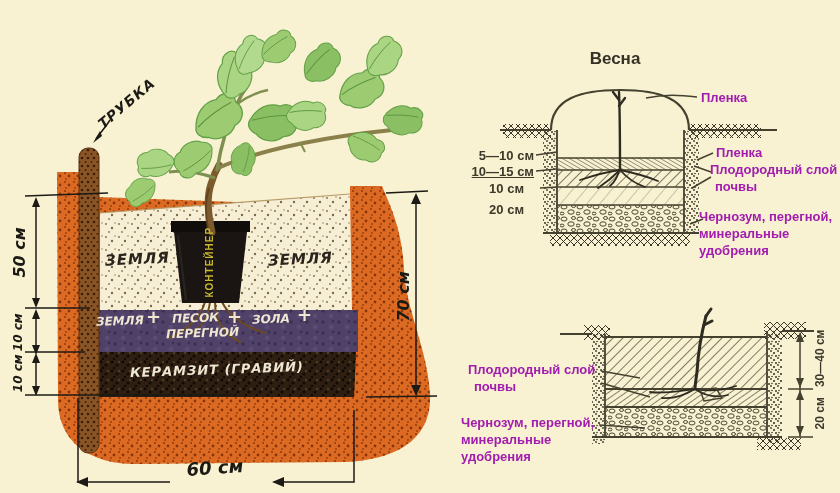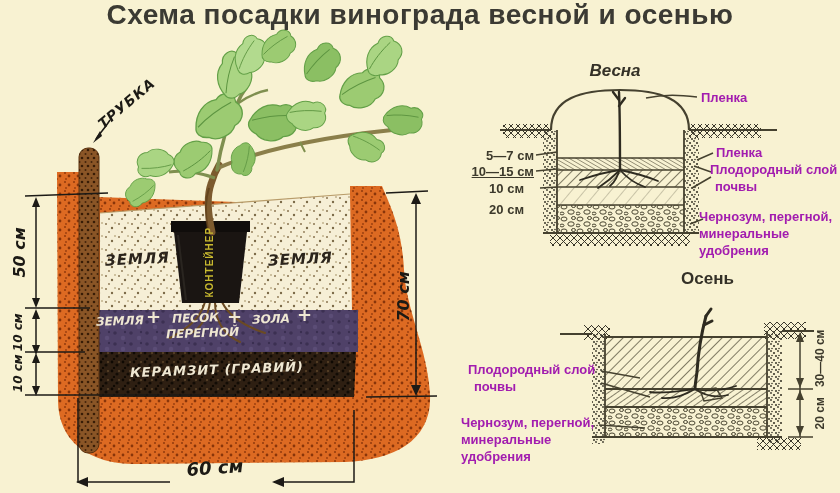--- a/index.html
+++ b/index.html
@@ -234,21 +234,20 @@
     <path d="M800,334 L800,437" stroke-width="1.5"></path>
     <g fill="#45412f" stroke="none">
       <polygon points="800,332 796,342 804,342"></polygon>
           <polygon points="800,388 796,378 804,378"></polygon>
       <polygon points="800,390 796,400 804,400"></polygon>
           <polygon points="800,436 796,426 804,426"></polygon>
     </g>
   </g>
 </svg>
 
-<div class="abs title" style="left:0;top:3;">Схема посадки винограда весной и осенью</div>
 
 <div class="abs hand" style="left:92;left:92px;top:96px;font-size:14px;letter-spacing:1px;transform:rotate(-40deg);">ТРУБКА</div>
 <div class="abs hand" style="left:105px;top:252px;font-size:15px;letter-spacing:1px;transform:rotate(-3deg);color:#2b241c;">ЗЕМЛЯ</div>
 <div class="abs hand" style="left:268px;top:252px;font-size:15px;letter-spacing:1px;transform:rotate(-3deg);color:#2b241c;">ЗЕМЛЯ</div>
 <div class="abs" style="left:174px;top:257px;width:72px;text-align:center;font-size:10px;font-weight:bold;color:#c8b92f;letter-spacing:1px;transform:rotate(-90deg);">КОНТЕЙНЕР</div>
 
 <div class="abs whitehand" style="left:96px;top:315px;font-size:12px;transform:rotate(-2deg);">ЗЕМЛЯ</div>
 <div class="abs whitehand" style="left:146px;top:308px;font-size:18px;">+</div>
 <div class="abs whitehand" style="left:172px;top:312px;font-size:12px;transform:rotate(-2deg);">ПЕСОК</div>
 <div class="abs whitehand" style="left:166px;top:327px;font-size:12px;transform:rotate(-2deg);">ПЕРЕГНОЙ</div>
@@ -256,34 +255,33 @@
 <div class="abs whitehand" style="left:252px;top:313px;font-size:12px;transform:rotate(-2deg);">ЗОЛА</div>
 <div class="abs whitehand" style="left:297px;top:306px;font-size:18px;">+</div>
 <div class="abs whitehand" style="left:130px;top:363px;font-size:13px;letter-spacing:1px;transform:rotate(-2deg);">КЕРАМЗИТ (ГРАВИЙ)</div>
 
 <div class="abs hand rot" style="left:-10px;top:244px;width:60px;text-align:center;font-size:16px;">50 см</div>
 <div class="abs hand rot" style="left:-5px;top:326px;width:46px;text-align:center;font-size:12px;">10 см</div>
 <div class="abs hand rot" style="left:-5px;top:367px;width:46px;text-align:center;font-size:12px;">10 см</div>
 <div class="abs hand rot" style="left:369px;top:288px;width:70px;text-align:center;font-size:16px;">70 см</div>
 <div class="abs hand" style="left:175px;top:459px;width:80px;text-align:center;font-size:18px;transform:rotate(-4deg);">60 см</div>
 
-<div class="abs heading" style="left:570px;top:62px;width:90px;font-style:italic;">Весна</div>
+<div class="abs heading" style="left:570px;top:50px;width:90px;">Весна</div>
 <div class="abs rp" style="left:701px;top:91px;">Пленка</div>
-<div class="abs dim" style="left:464px;top:149px;width:70px;text-align:right;">5—7 см</div>
+<div class="abs dim" style="left:464px;top:149px;width:70px;text-align:right;">5—10 см</div>
 <div class="abs dim" style="left:462px;top:165px;width:72px;text-align:right;text-decoration:underline;">10—15 см</div>
 <div class="abs dim" style="left:464px;top:182px;width:60px;text-align:right;">10 см</div>
 <div class="abs dim" style="left:464px;top:203px;width:60px;text-align:right;">20 см</div>
 <div class="abs rp" style="left:716px;top:146px;">Пленка</div>
 <div class="abs rp" style="left:710px;top:163px;">Плодородный слой</div>
 <div class="abs rp" style="left:715px;top:180px;">почвы</div>
 <div class="abs rp" style="left:699px;top:210px;">Чернозум, перегной,</div>
 <div class="abs rp" style="left:699px;top:227px;">минеральные</div>
 <div class="abs rp" style="left:699px;top:244px;">удобрения</div>
 
-<div class="abs heading" style="left:660px;top:270px;width:95px;">Осень</div>
 <div class="abs rp" style="left:468px;top:363px;">Плодородный слой</div>
 <div class="abs rp" style="left:474px;top:380px;">почвы</div>
 <div class="abs rp" style="left:461px;top:416px;">Чернозум, перегной,</div>
 <div class="abs rp" style="left:461px;top:433px;">минеральные</div>
 <div class="abs rp" style="left:461px;top:450px;">удобрения</div>
 <div class="abs dim rot" style="left:785px;top:352px;width:70px;text-align:center;font-size:12px;">30—40 см</div>
 <div class="abs dim rot" style="left:797px;top:407px;width:46px;text-align:center;font-size:12px;">20 см</div>
 
 </div>
 

